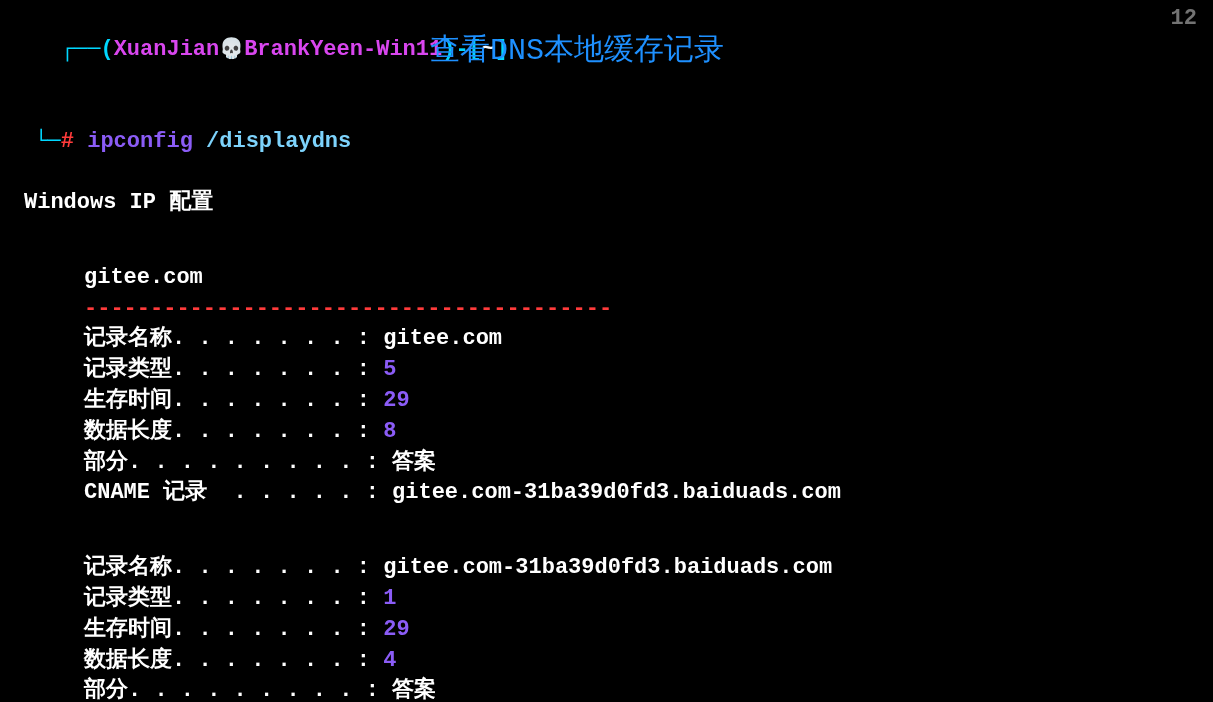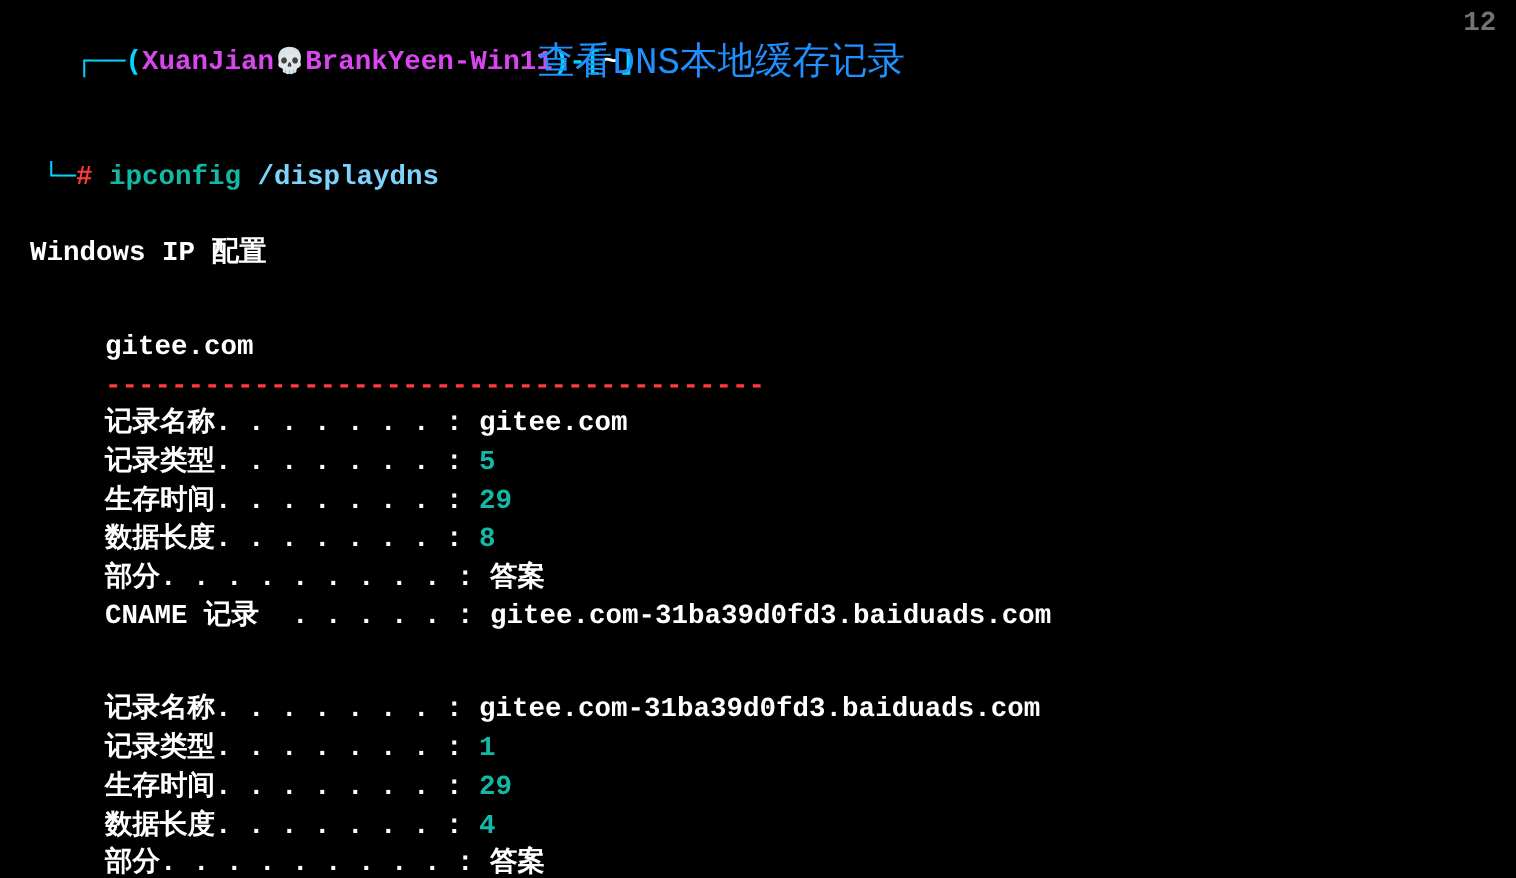--- a/index.html
+++ b/index.html
@@ -12,21 +12,21 @@
     padding: 4px 8px;
     width: 1213px;
     height: 702px;
     overflow: hidden;
     font-weight: bold;
   }
   .prompt-line { white-space: pre; }
   .cyan { color: #00d7ff; }
   .magenta { color: #d946ef; }
   .red { color: #ff3b3b; }
-  .green { color: #14b8a6; }
+  .green { color: #8b5cf6; }
   .orange { color: #7dd3fc; }
   .white { color: #ffffff; }
   .header-line { position: relative; }
   .top-right {
     position: absolute;
     right: 8px;
     top: 0;
     color: #737373;
   }
   .annotation {

